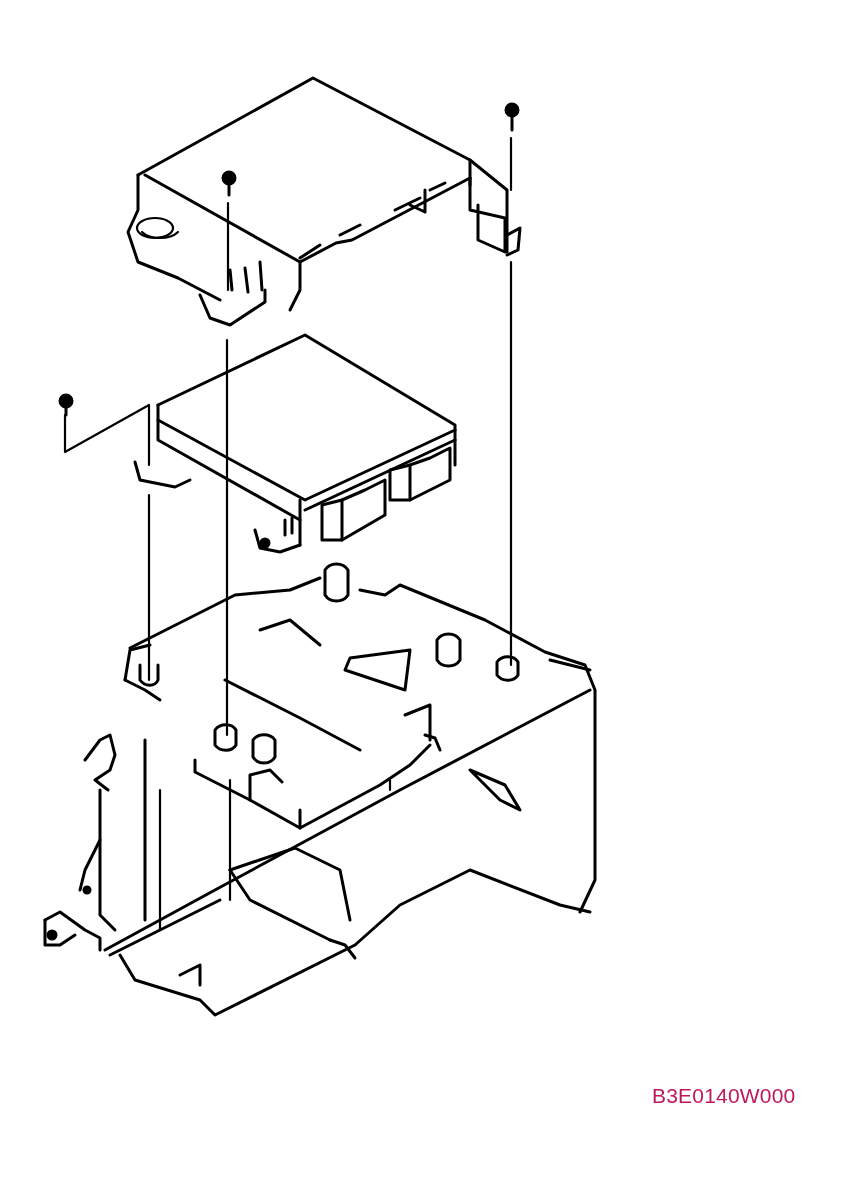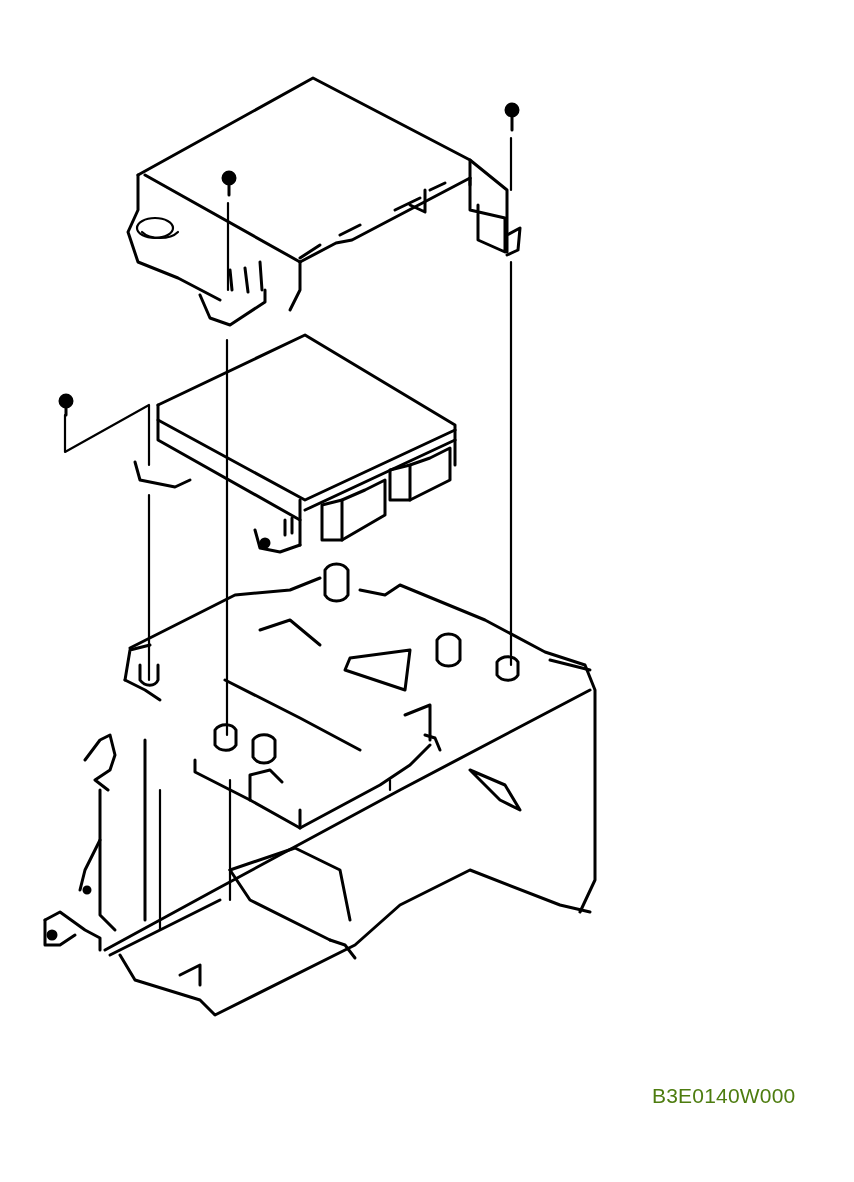--- a/index.html
+++ b/index.html
@@ -5,21 +5,21 @@
   html, body { margin: 0; padding: 0; background: #ffffff; }
   body { width: 854px; height: 1182px; position: relative; overflow: hidden; }
   #diagram { position: absolute; left: 0; top: 0; width: 854px; height: 1182px; }
   #diagram path, #diagram line, #diagram polyline, #diagram polygon, #diagram ellipse, #diagram rect, #diagram circle {
     fill: none; stroke: #000000; stroke-width: 3; stroke-linejoin: round; stroke-linecap: round;
   }
   #diagram .thin { stroke-width: 2.2; }
   #diagram .fill { fill: #000; }
   .code-label {
     position: absolute; left: 652px; top: 1084px;
-    font-family: "Liberation Sans", sans-serif; font-size: 21px; color: #4d7c0f;
+    font-family: "Liberation Sans", sans-serif; font-size: 21px; color: #be185d;
     letter-spacing: 0.2px;
   }
 </style>
 </head>
 <body>
 
 <svg id="diagram" viewBox="0 0 854 1182" xmlns="http://www.w3.org/2000/svg">
 
   <g>
     <path d="M138 175 L313 78 L470 160 L470 185"></path>

